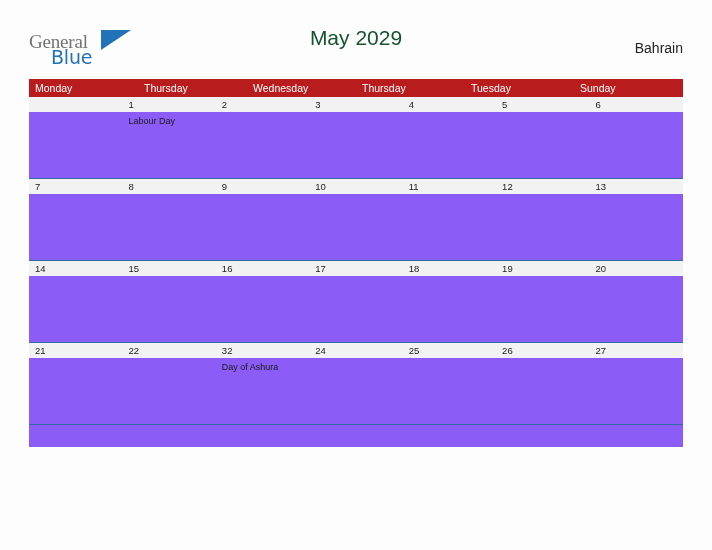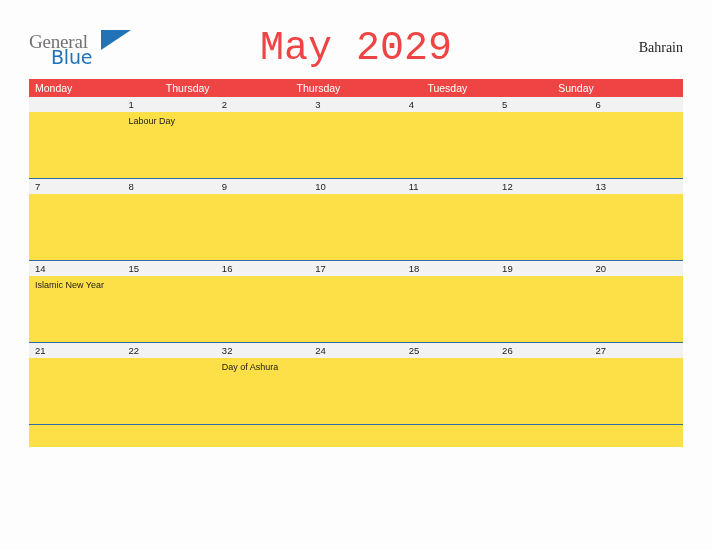--- a/index.html
+++ b/index.html
@@ -61,47 +61,47 @@
     width: 30px;
     height: 20px;
   }
 
   .cal-title {
     position: absolute;
     left: 0;
     right: 0;
     top: 0;
     text-align: center;
-    font-size: 40px;
+    font-size: 21px;
     font-weight: normal;
-    color: #ef4444;
+    color: #14532d;
     letter-spacing: 0px;
-    font-family: Liberation Mono, monospace;
+    font-family: Liberation Sans, sans-serif;
   }
 
   .country {
     position: absolute;
     right: 0;
     top: 14px;
     font-size: 14px;
     color: #222;
     text-align: right;
-    font-family: Liberation Serif, serif;
+    font-family: Liberation Sans, sans-serif;
   }
 
   
   .calendar {
     position: absolute;
     left: 29px;
     top: 79px;
     width: 654px;
   }
   .weekday-row {
     display: flex;
-    background: #ef4444;
+    background: #b91c1c;
     height: 18px;
   }
   .weekday {
     flex: 1 1 0;
     color: #ffffff;
     font-size: 10.5px;
     line-height: 18px;
     padding-left: 6px;
     box-sizing: border-box;
     white-space: nowrap;
@@ -124,21 +124,21 @@
   .daynum {
     flex: 1 1 0;
     font-size: 9.5px;
     line-height: 15px;
     color: #1b1b1b;
     padding-left: 6px;
     box-sizing: border-box;
   }
   .event-row {
     display: flex;
-    background: #fde047;
+    background: #8b5cf6;
     height: 66px;
   }
   .event-cell {
     flex: 1 1 0;
     font-size: 9px;
     line-height: 13px;
     color: #1b1b1b;
     padding: 3px 5px 0 6px;
     box-sizing: border-box;
     overflow: hidden;
@@ -171,20 +171,21 @@
     <div class="cal-title">May 2029</div>
 
     <div class="country">Bahrain</div>
   </div>
 
   <div class="calendar">
 
     <div class="weekday-row">
       <div class="weekday">Monday</div>
       <div class="weekday">Thursday</div>
+      <div class="weekday">Wednesday</div>
       <div class="weekday">Thursday</div>
       <div class="weekday">Tuesday</div>
       <div class="weekday">Sunday</div>
     </div>
 
     <div class="week">
       <div class="daynum-row">
         <div class="daynum"></div>
         <div class="daynum">1</div>
         <div class="daynum">2</div>
@@ -260,23 +261,20 @@
         <div class="daynum">14</div>
         <div class="daynum">15</div>
         <div class="daynum">16</div>
         <div class="daynum">17</div>
         <div class="daynum">18</div>
         <div class="daynum">19</div>
         <div class="daynum">20</div>
       </div>
       <div class="event-row">
         <div class="event-cell">
-            <span class="event-text">Islamic New Year</span>
-          </div>
-        <div class="event-cell">
             <span class="event-text"></span>
           </div>
         <div class="event-cell">
             <span class="event-text"></span>
           </div>
         <div class="event-cell">
             <span class="event-text"></span>
           </div>
         <div class="event-cell">
             <span class="event-text"></span>

